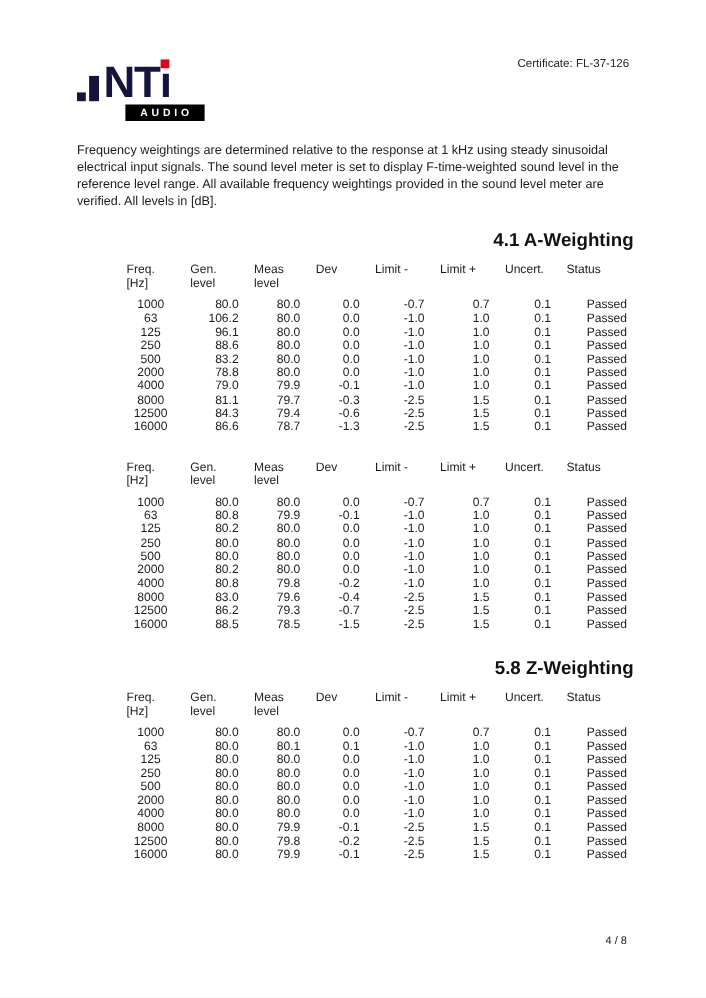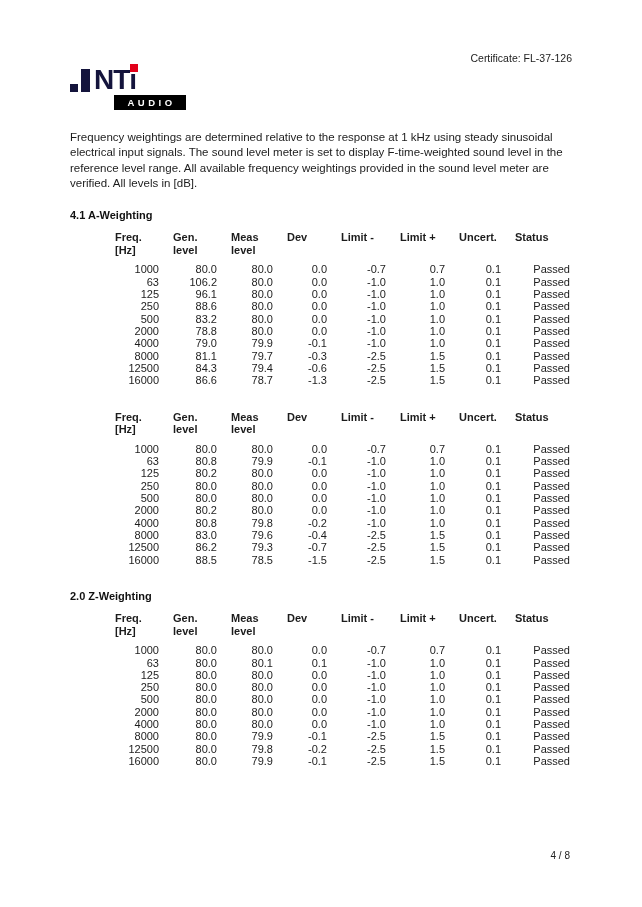--- a/index.html
+++ b/index.html
@@ -23,21 +23,21 @@
     color: #222;
   }
 
   
   .logo { position: absolute; top: 58px; left: 70px; width: 120px; }
   .logo-row { display: flex; align-items: flex-end; height: 34px; }
   .bar { display: inline-block; background: #14143c; }
   .bar-small { width: 8px; height: 8px; margin-right: 3px; }
   .bar-big { width: 9px; height: 23px; margin-right: 4px; }
   .logo-text {
-    font-size: 28px;
+    font-size: 40px;
     font-weight: bold;
     line-height: 0.82;
     color: #14143c;
     letter-spacing: -1px;
   }
   .logo-i { position: relative; display: inline-block; }
   .i-dot {
     position: absolute;
     top: -5px;
     left: 1px;
@@ -71,48 +71,49 @@
     margin: 0 0 14px 0;
     font-size: 11.5px;
     line-height: 1.33;
     color: #1c1c1c;
     max-width: 505px;
   }
 
   .weighting-section { margin-bottom: 24px; }
   h2.sub-title {
     margin: 18px 0 10px 0;
-    font-size: 11px;
+    font-size: 17px;
     font-weight: bold;
     color: #111;
+    text-align: right;
   }
   .table-wrap { margin-left: 45px; }
 
   table.data-table { border-collapse: collapse; font-size: 11px; color: #1c1c1c; }
   table.data-table th {
-    font-weight: bold;
+    font-weight: normal;
     text-align: left;
     padding: 0 0 0 0;
     line-height: 1.15;
     vertical-align: top;
   }
   table.data-table thead tr:last-child th { padding-bottom: 7px; }
   table.data-table td { line-height: 1.12; padding: 0; }
   table.data-table td.num { text-align: right; padding-right: 14px; }
   table.data-table td.status { text-align: right; }
   
   table.data-table th:nth-child(1), table.data-table td:nth-child(1) { width: 44px; }
   table.data-table th:nth-child(2), table.data-table td:nth-child(2) { width: 44px; }
   table.data-table th:nth-child(3), table.data-table td:nth-child(3) { width: 42px; }
   table.data-table th:nth-child(4), table.data-table td:nth-child(4) { width: 40px; }
   table.data-table th:nth-child(5), table.data-table td:nth-child(5) { width: 45px; }
   table.data-table th:nth-child(6), table.data-table td:nth-child(6) { width: 45px; }
   table.data-table th:nth-child(7), table.data-table td:nth-child(7) { width: 42px; }
   table.data-table th:nth-child(8), table.data-table td:nth-child(8) { width: 55px; }
-  table.data-table td:nth-child(1) { text-align: right; padding-right: 14px; }
+  table.data-table td:nth-child(1) { text-align: center; padding-right: 14px; }
 
   .pagenum {
     position: absolute;
     bottom: 46px;
     right: 72px;
     font-size: 10px;
     color: #222;
   }
 </style>
 </head>
@@ -391,21 +392,21 @@
                 <td class="num">1.5</td>
                 <td class="num">0.1</td>
                 <td class="status">Passed</td>
               </tr>
             </tbody>
           </table>
         </div>
     </div>
 
     <div class="weighting-section">
-      <h2 class="sub-title">2.0 Z-Weighting</h2>
+      <h2 class="sub-title">5.8 Z-Weighting</h2>
       <div class="table-wrap" data-table="tables.2">
           <table class="data-table">
             <thead>
               <tr>
                 <th>Freq.</th>
                 <th>Gen.</th>
                 <th>Meas</th>
                 <th>Dev</th>
                 <th>Limit -</th>
                 <th>Limit +</th>

